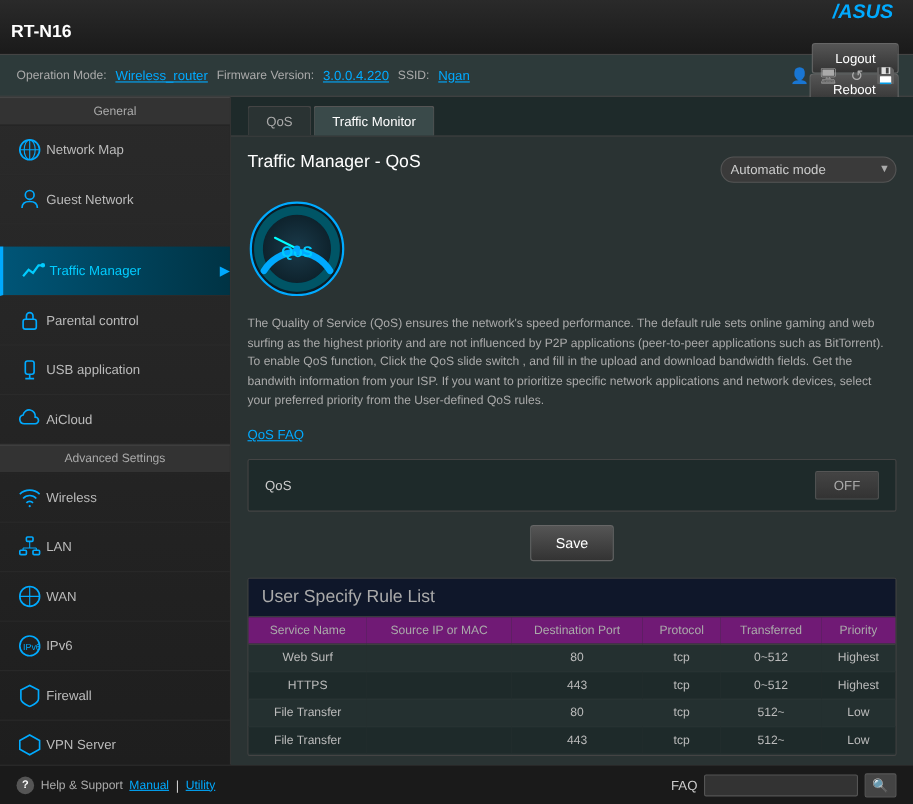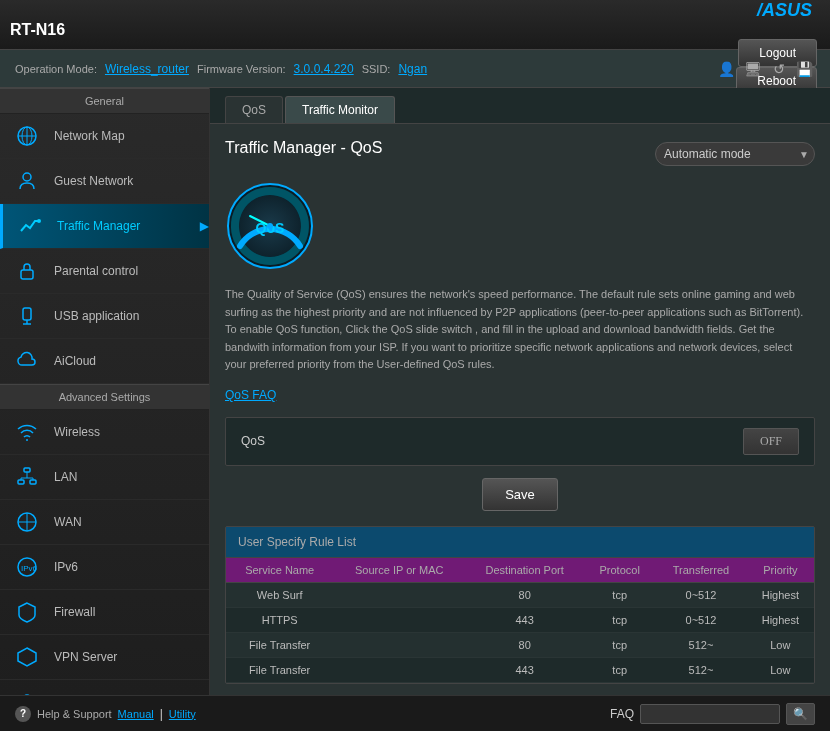--- a/index.html
+++ b/index.html
@@ -18,23 +18,23 @@
     .status-link { color: #00aaff; text-decoration: underline; cursor: pointer; }
     .status-icons { margin-left: auto; display: flex; gap: 6px; align-items: center; }
     .status-icon { width: 20px; height: 20px; display: flex; align-items: center; justify-content: center; color: #aaa; font-size: 14px; }
 
     
     .main-layout { display: flex; height: calc(731px - 50px - 38px - 36px); }
 
     
     .sidebar { width: 210px; background: linear-gradient(180deg, #2a2a2a 0%, #1e1e1e 100%); border-right: 1px solid #333; overflow-y: auto; flex-shrink: 0; }
     .sidebar-section-title { color: #aaa; font-size: 11px; text-align: center; padding: 6px 0; background: #333; border-top: 1px solid #444; border-bottom: 1px solid #222; }
-    .sidebar-item { display: flex; align-items: center; padding: 10px 15px; cursor: pointer; border-bottom: 1px solid #2a2a2a; gap: 15px; color: #bbb; font-size: 12px; }
+    .sidebar-item { display: flex; align-items: center; padding: 10px 15px; cursor: pointer; border-bottom: 1px solid #2a2a2a; gap: 3px; color: #bbb; font-size: 12px; }
     .sidebar-item.active { background: linear-gradient(90deg, #005577 0%, #003344 100%); color: #00ccff; border-left: 3px solid #00aaff; }
-    .sidebar-item.active-arrow { position: relative; }
+    .sidebar-item.active-arrow { position: relative; margin-top: 20px; }
     .sidebar-item.active-arrow::after { content: '▶'; position: absolute; right: 0; color: #00aaff; }
     .sidebar-icon { width: 24px; height: 24px; display: flex; align-items: center; justify-content: center; flex-shrink: 0; }
 
     
     .content { flex: 1; background: #2a3333; overflow-y: auto; }
     .tabs { display: flex; background: #1e2a2a; border-bottom: 1px solid #444; padding: 8px 15px 0; gap: 2px; }
     .tab { padding: 6px 16px; cursor: pointer; border-radius: 3px 3px 0 0; font-size: 12px; color: #aaa; background: #2a3333; border: 1px solid #444; border-bottom: none; }
     .tab.active { background: #3a4a4a; color: #fff; border-color: #555; }
 
     .content-inner { padding: 15px; }
@@ -44,29 +44,29 @@
     .desc-box { display: flex; gap: 15px; margin-bottom: 15px; flex-direction: column; }
     .desc-text { font-size: 11px; color: #aaa; line-height: 1.6; }
     .desc-link { color: #00aaff; cursor: pointer; text-decoration: underline; }
     .page-header-row { position: relative; display: flex; align-items: center; margin-bottom: 12px; }
 
     .mode-dropdown { background: #3a3a3a; border: 1px solid #555; color: #ccc; padding: 4px 24px 4px 8px; font-size: 12px; cursor: pointer; appearance: none; -webkit-appearance: none; border-radius: 12px; min-width: 130px; }
 
     
     .qos-row { background: #1e2a2a; border: 1px solid #444; padding: 10px 15px; display: flex; align-items: center; margin-bottom: 12px; border-radius: 2px; }
     .qos-label { color: #ccc; font-size: 12px; flex: 1; }
-    .toggle-off { background: linear-gradient(180deg, #444 0%, #333 100%); border: 1px solid #555; color: #aaa; padding: 5px 16px; font-size: 12px; cursor: pointer; border-radius: 2px; font-family: Liberation Serif, serif; }
+    .toggle-off { background: linear-gradient(180deg, #444 0%, #333 100%); border: 1px solid #555; color: #aaa; padding: 5px 16px; font-size: 12px; cursor: pointer; border-radius: 2px; }
 
     
     .save-btn-row { display: flex; justify-content: center; margin-bottom: 15px; }
     .save-btn { background: linear-gradient(180deg, #555 0%, #333 100%); border: 1px solid #666; color: #fff; padding: 8px 22px; font-size: 13px; cursor: pointer; border-radius: 3px; }
 
     
     .table-section { border: 1px solid #444; border-radius: 2px; }
-    .table-header { background: #0c4a6e; padding: 8px 12px; color: #aaa; font-size: 12px; border-bottom: 1px solid #444; }
+    .table-header { background: #0f172a; padding: 8px 12px; color: #aaa; font-size: 16px; border-bottom: 1px solid #444; }
     table { width: 100%; border-collapse: collapse; }
     th { background: #701a75; color: #aaa; font-size: 11px; padding: 6px 8px; border-bottom: 1px solid #444; text-align: center; font-weight: normal; }
     td { padding: 6px 8px; border-bottom: 1px solid #2a3535; text-align: center; font-size: 11px; color: #bbb; }
     tr:nth-child(odd) td { background: #243030; }
     tr:nth-child(even) td { background: #1e2a2a; }
 
     
     .footer { background: #1a1a1a; height: 36px; display: flex; align-items: center; padding: 0 15px; border-top: 1px solid #333; gap: 6px; }
     .footer-help { display: flex; align-items: center; gap: 5px; color: #aaa; font-size: 11px; }
     .footer-link { color: #00aaff; cursor: pointer; text-decoration: underline; font-size: 11px; }

